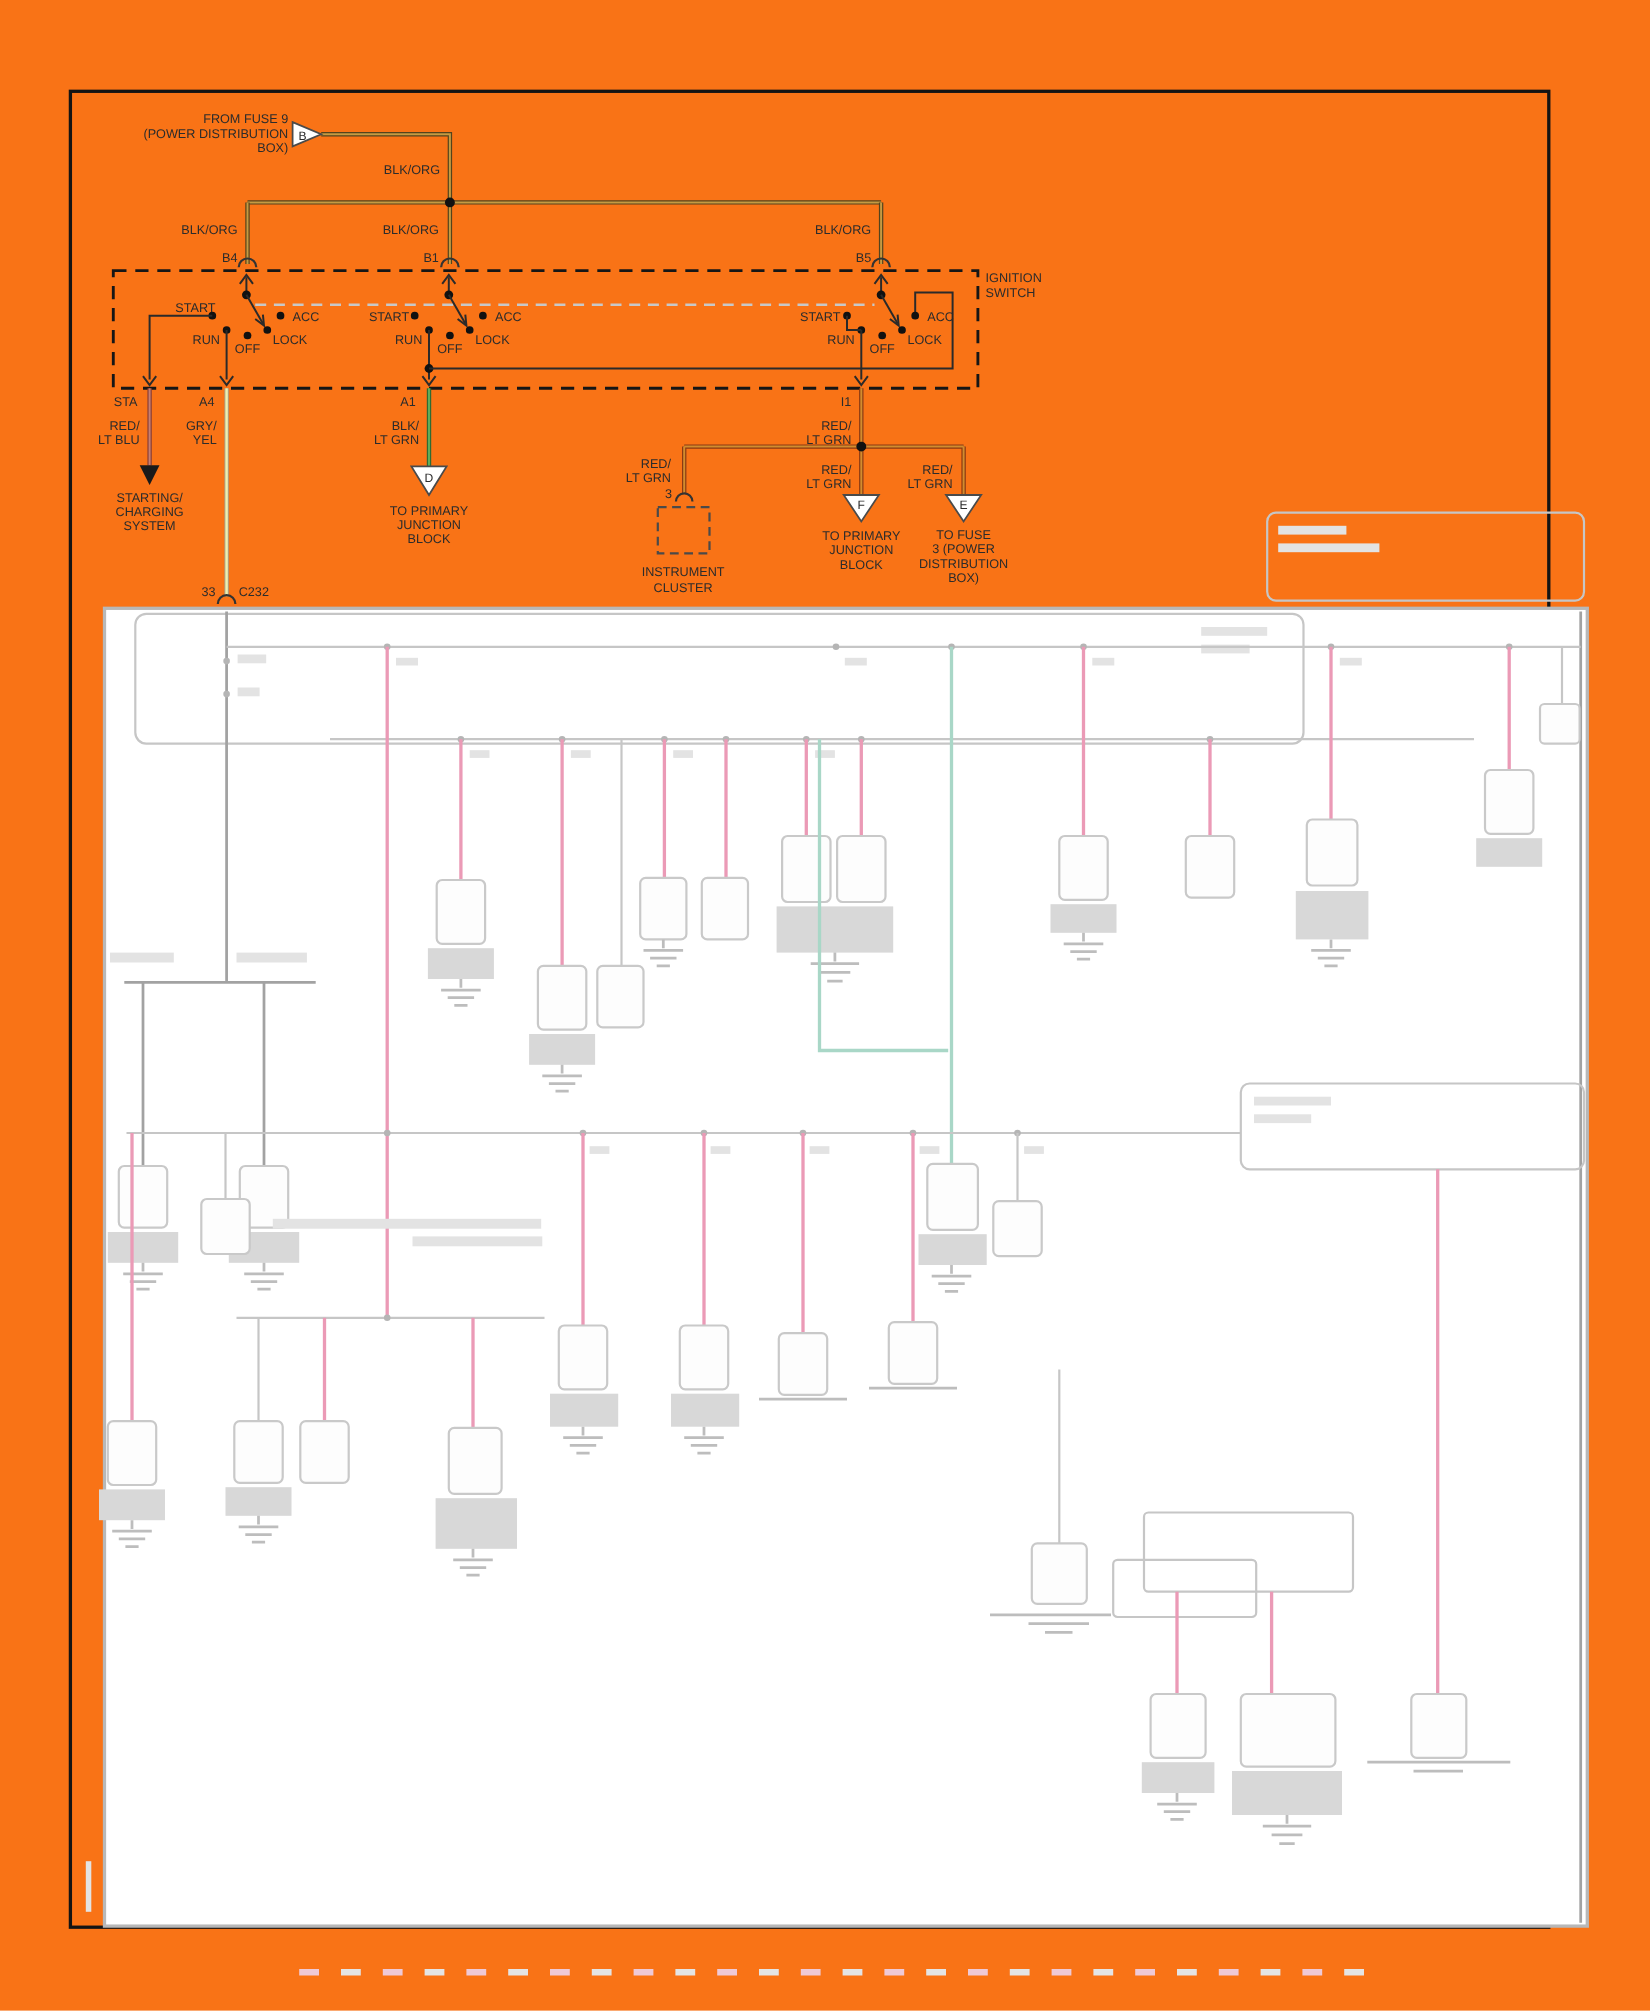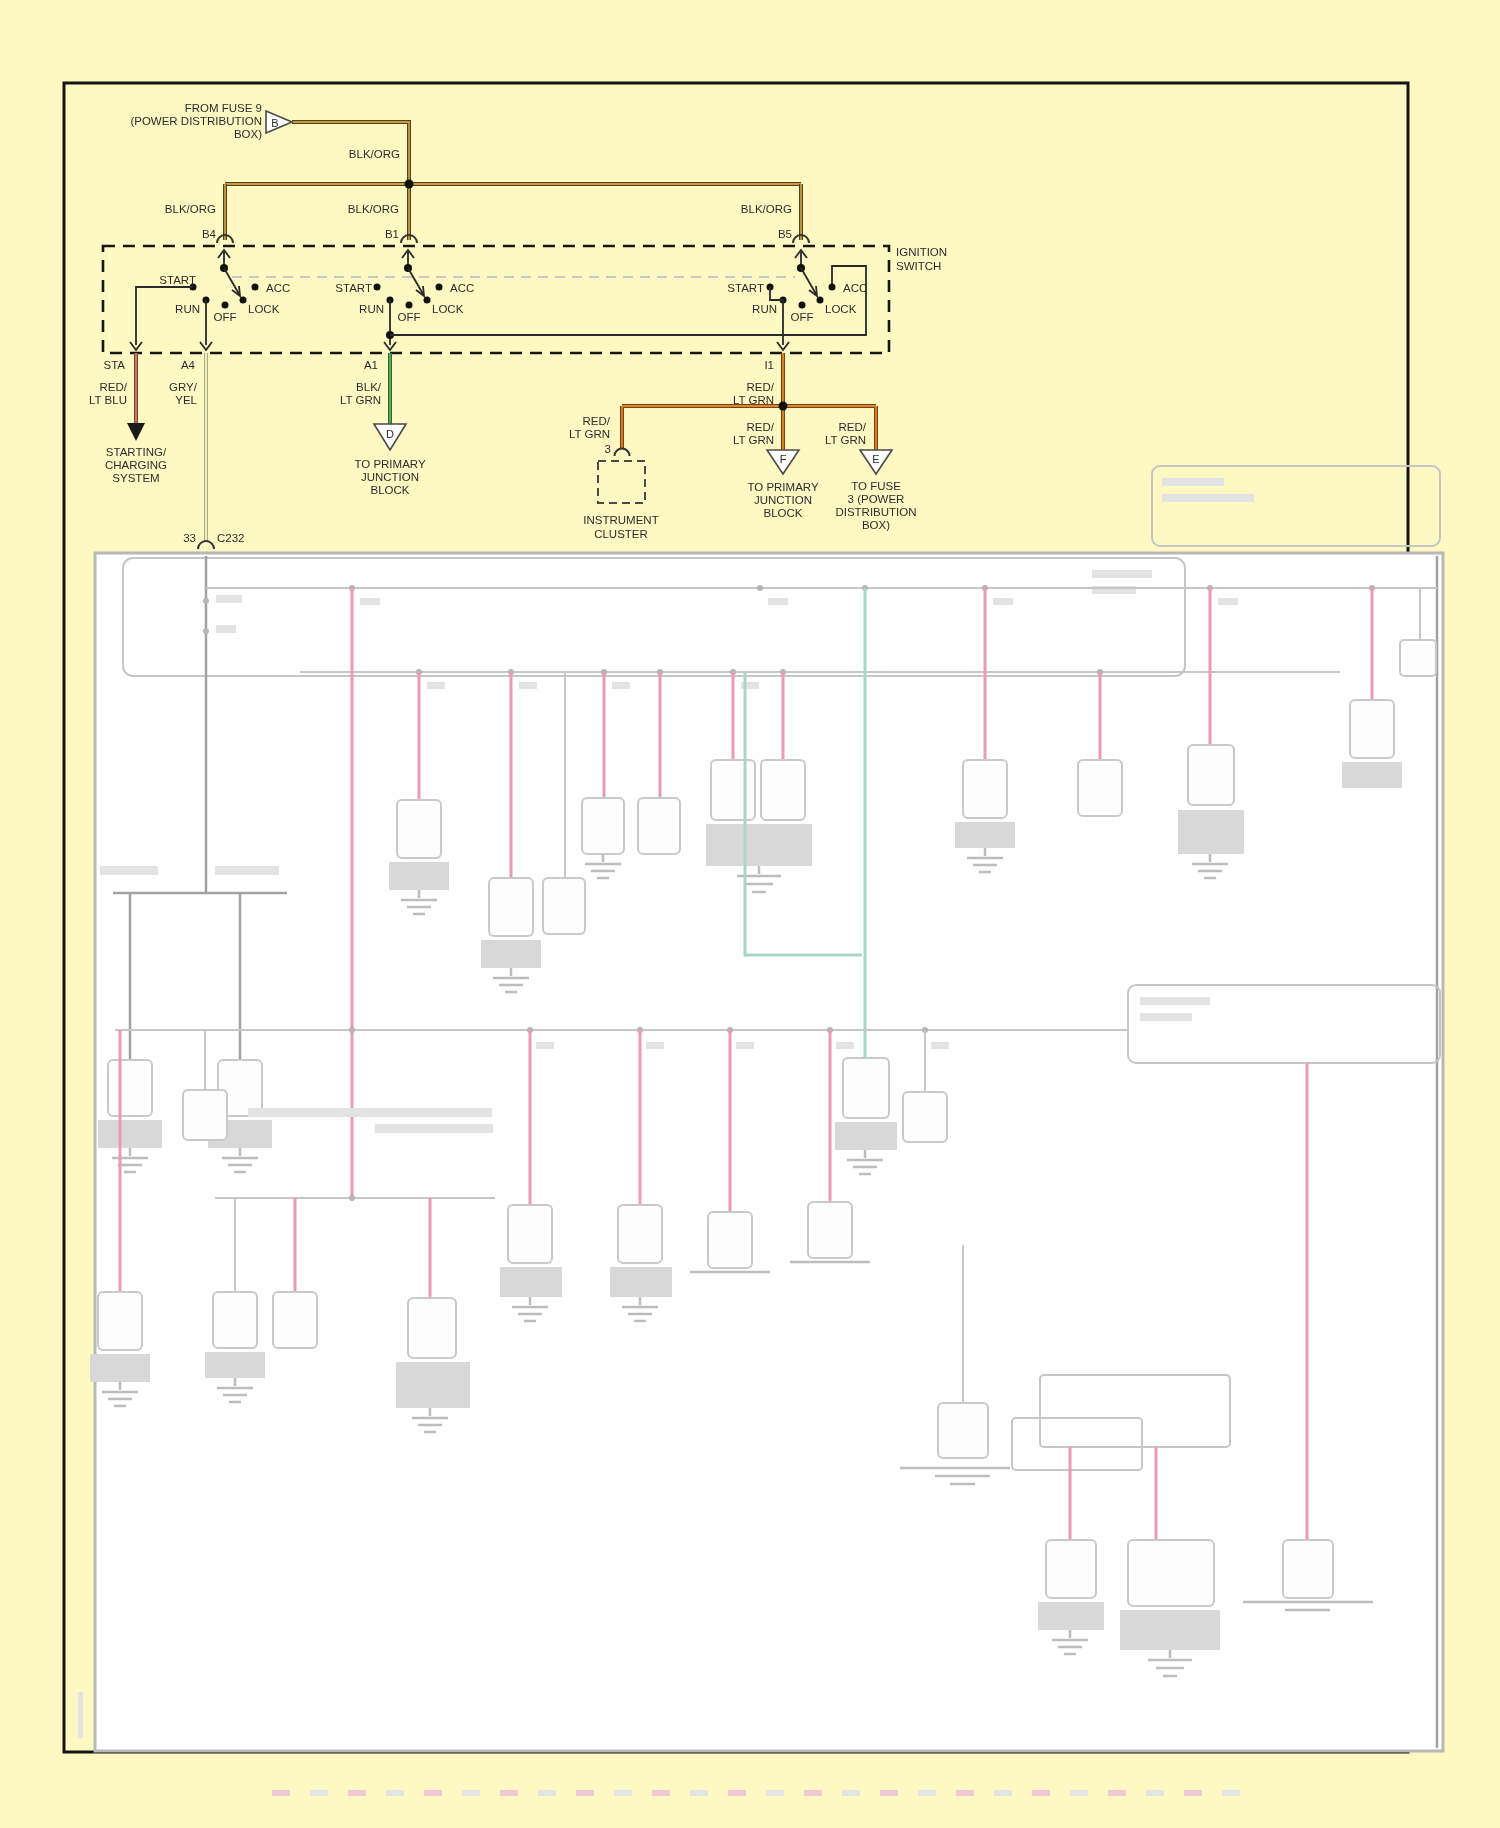--- a/index.html
+++ b/index.html
@@ -1,16 +1,16 @@
 <!DOCTYPE html>
 <html style="--blk-org-dark: #54431c; --blk-org-core: #c59a42; --red-ltblu-dark: #8a3f37; --red-ltblu-core: #c77f71; --gry-yel-dark: #a3a38c; --gry-yel-core: #eef0b0; --blk-ltgrn-dark: #2f6b33; --blk-ltgrn-core: #62ad5a; --red-ltgrn-dark: #8a3a12; --red-ltgrn-core: #d28c2e; --faded-pink: #eb9ab6; --faded-teal: #a9d7c7;"><head>
 <meta charset="utf-8">
 <style>
   html,body{margin:0;padding:0;background:#ffffff;}
-  .canvas{position:relative;width:1500px;height:1828px;background:#fef9c3;overflow:hidden;}
+  .canvas{position:relative;width:1500px;height:1828px;background:#f97316;overflow:hidden;}
   svg{position:absolute;left:0;top:0;}
   svg text{font-family:"Liberation Sans",sans-serif;font-size:11.5px;fill:#2c2c2c;}
   svg text.tl{font-size:11px;}
   .blk{stroke:#2a2a2a;stroke-width:1.8;fill:none;}
   .dot{fill:#111;}
   .tri{fill:#ffffff;stroke:#4a4a4a;stroke-width:1.6;}
   .arc{stroke:#333;stroke-width:2;fill:none;}
   
   .w-blkorg-o{stroke:var(--blk-org-dark);stroke-width:4;fill:none;}
   .w-blkorg-i{stroke:var(--blk-org-core);stroke-width:1.8;fill:none;}

